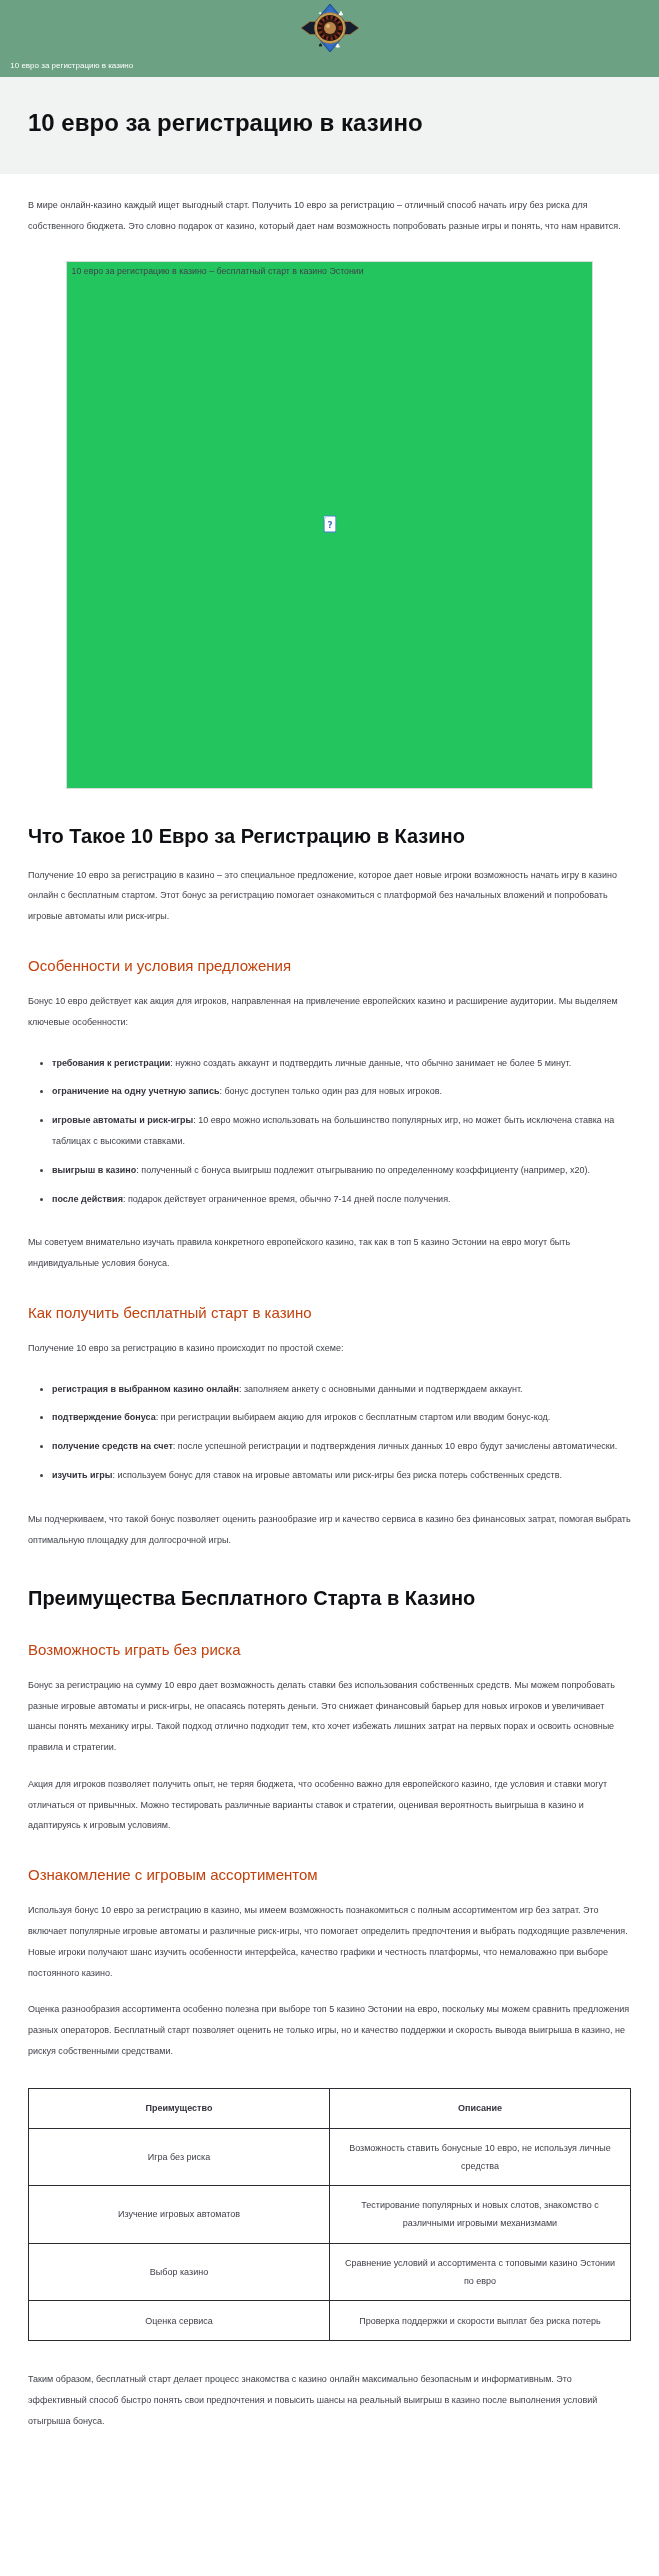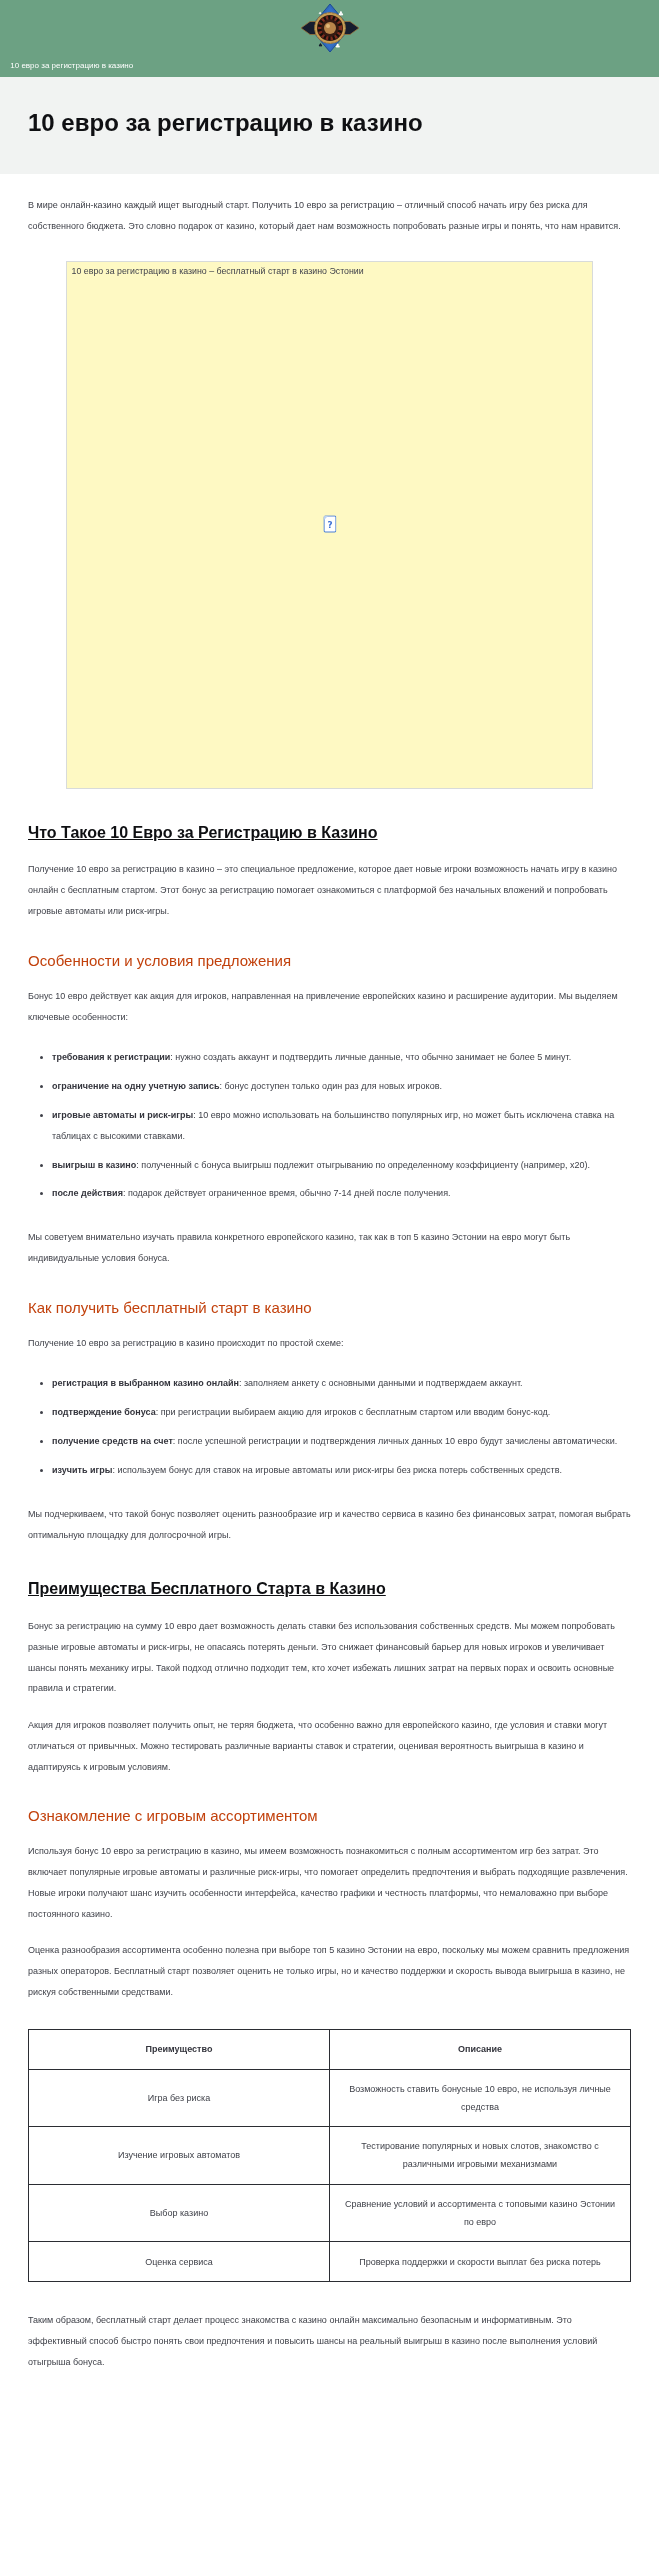--- a/index.html
+++ b/index.html
@@ -12,29 +12,29 @@
   
   .site-header { position:relative; height:77px; background:#6ca183; }
   .logo-wrap { position:absolute; left:50%; top:2.6px; transform:translateX(-50%); width:60px; height:50px; }
   .breadcrumb { position:absolute; left:10.3px; bottom:6.7px; color:#ffffff; font-size:8px; text-decoration:none; }
   
   .hero { background:#f1f3f2; padding:32px 28px 37px; }
   .hero h1 { font-size:24px; line-height:1.15; font-weight:700; color:#0f1013; }
   
   main { padding:6.2px 28px 29px; }
   main p { font-size:9px; line-height:2.32; margin:15.5px 0; }
-  main h2 { font-size:16px; line-height:1.3; color:#0f1013; margin:34px 0 9.3px; font-weight:700;text-decoration:underline; }
+  main h2 { font-size:20px; line-height:1.3; color:#0f1013; margin:34px 0 9.3px; font-weight:700; }
   main h3 { font-size:15px; line-height:1.3; color:#c2410c; margin:29px 0 5.2px; font-weight:400; }
   main ul { margin:19.6px 0 23px; padding-left:24px; }
   main li { font-size:9px; line-height:2.3; margin-bottom:8.2px; }
   main li strong { font-weight:700; color:#34353d; }
   
   figure.embed {
     width:527px; height:528px; margin:24px auto 20.6px;
-    border:0.5px solid #d8dbda; position:relative; background:#fef9c3;
+    border:0.5px solid #d8dbda; position:relative; background:#22c55e;
   }
   .alt-text { position:absolute; top:3.6px; left:4.6px; font-size:8.8px; color:#40424b; }
   .broken { position:absolute; top:50%; left:50%; transform:translate(-50%,-50%); }
   
   table { width:100%; border-collapse:collapse; margin:26px 0 28px; }
   th,td {
     border:0.5px solid #2b2d33; padding:10.3px 12.4px;
     font-size:9px; line-height:2.0; text-align:center; vertical-align:middle;
   }
   th { font-weight:700; color:#34353d; }
@@ -108,20 +108,21 @@
   <ul>
     <li><strong>регистрация в выбранном казино онлайн</strong><span>: заполняем анкету с основными данными и подтверждаем аккаунт.</span></li>
     <li><strong>подтверждение бонуса</strong><span>: при регистрации выбираем акцию для игроков с бесплатным стартом или вводим бонус-код.</span></li>
     <li><strong>получение средств на счет</strong><span>: после успешной регистрации и подтверждения личных данных 10 евро будут зачислены автоматически.</span></li>
     <li><strong>изучить игры</strong><span>: используем бонус для ставок на игровые автоматы или риск-игры без риска потерь собственных средств.</span></li>
   </ul>
   <p>Мы подчеркиваем, что такой бонус позволяет оценить разнообразие игр и качество сервиса в казино без финансовых затрат, помогая выбрать оптимальную площадку для долгосрочной игры.</p>
 
   <h2>Преимущества Бесплатного Старта в Казино</h2>
 
+  <h3>Возможность играть без риска</h3>
   <p>Бонус за регистрацию на сумму 10 евро дает возможность делать ставки без использования собственных средств. Мы можем попробовать разные игровые автоматы и риск-игры, не опасаясь потерять деньги. Это снижает финансовый барьер для новых игроков и увеличивает шансы понять механику игры. Такой подход отлично подходит тем, кто хочет избежать лишних затрат на первых порах и освоить основные правила и стратегии.</p>
   <p>Акция для игроков позволяет получить опыт, не теряя бюджета, что особенно важно для европейского казино, где условия и ставки могут отличаться от привычных. Можно тестировать различные варианты ставок и стратегии, оценивая вероятность выигрыша в казино и адаптируясь к игровым условиям.</p>
 
   <h3>Ознакомление с игровым ассортиментом</h3>
   <p>Используя бонус 10 евро за регистрацию в казино, мы имеем возможность познакомиться с полным ассортиментом игр без затрат. Это включает популярные игровые автоматы и различные риск-игры, что помогает определить предпочтения и выбрать подходящие развлечения. Новые игроки получают шанс изучить особенности интерфейса, качество графики и честность платформы, что немаловажно при выборе постоянного казино.</p>
   <p>Оценка разнообразия ассортимента особенно полезна при выборе топ 5 казино Эстонии на евро, поскольку мы можем сравнить предложения разных операторов. Бесплатный старт позволяет оценить не только игры, но и качество поддержки и скорость вывода выигрыша в казино, не рискуя собственными средствами.</p>
 
   <table>
     <thead>
       <tr>

